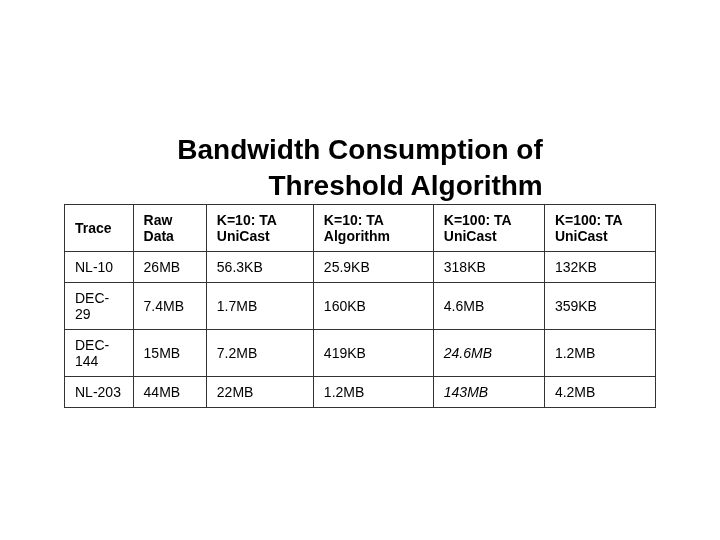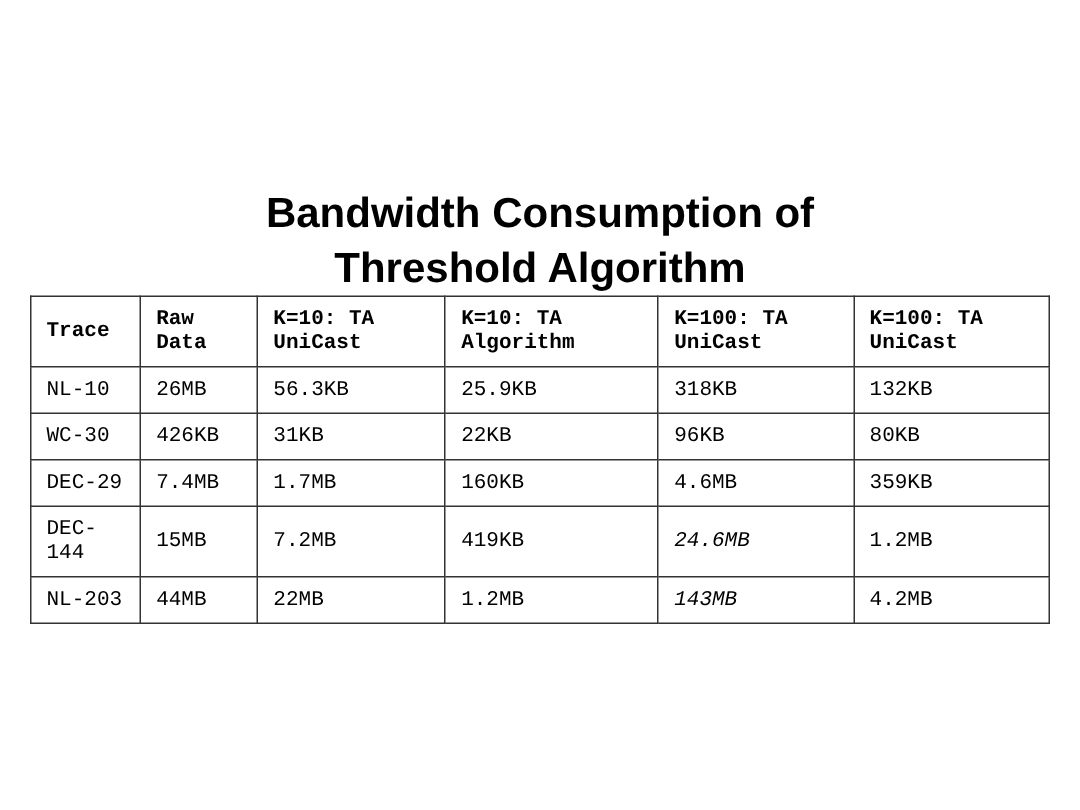--- a/index.html
+++ b/index.html
@@ -10,27 +10,26 @@
       height: 540px;
       display: flex;
       flex-direction: column;
       align-items: center;
       justify-content: center;
       padding: 20px;
     }
     .page-title {
       font-size: 28px;
       font-weight: bold;
-      text-align: center;
+      text-align: right;
       line-height: 1.3;
     }
     table {
       border-collapse: collapse;
-      width: 680px;
-      font-family: Liberation Mono, monospace;
+      width: 592px;
     }
     th, td {
       border: 1px solid #333;
       padding: 7px 10px;
       font-size: 14px;
       text-align: left;
       vertical-align: middle;
     }
     th {
       font-weight: bold;
@@ -58,28 +57,20 @@
   <tbody id="table-body">
   <tr>
         <td>NL-10</td>
         <td>26MB</td>
         <td>56.3KB</td>
         <td>25.9KB</td>
         <td>318KB</td>
         <td>132KB</td>
       </tr>
       <tr>
-        <td>WC-30</td>
-        <td>426KB</td>
-        <td>31KB</td>
-        <td>22KB</td>
-        <td>96KB</td>
-        <td>80KB</td>
-      </tr>
-      <tr>
         <td>DEC-29</td>
         <td>7.4MB</td>
         <td>1.7MB</td>
         <td>160KB</td>
         <td>4.6MB</td>
         <td>359KB</td>
       </tr>
       <tr>
         <td>DEC-144</td>
         <td>15MB</td>

